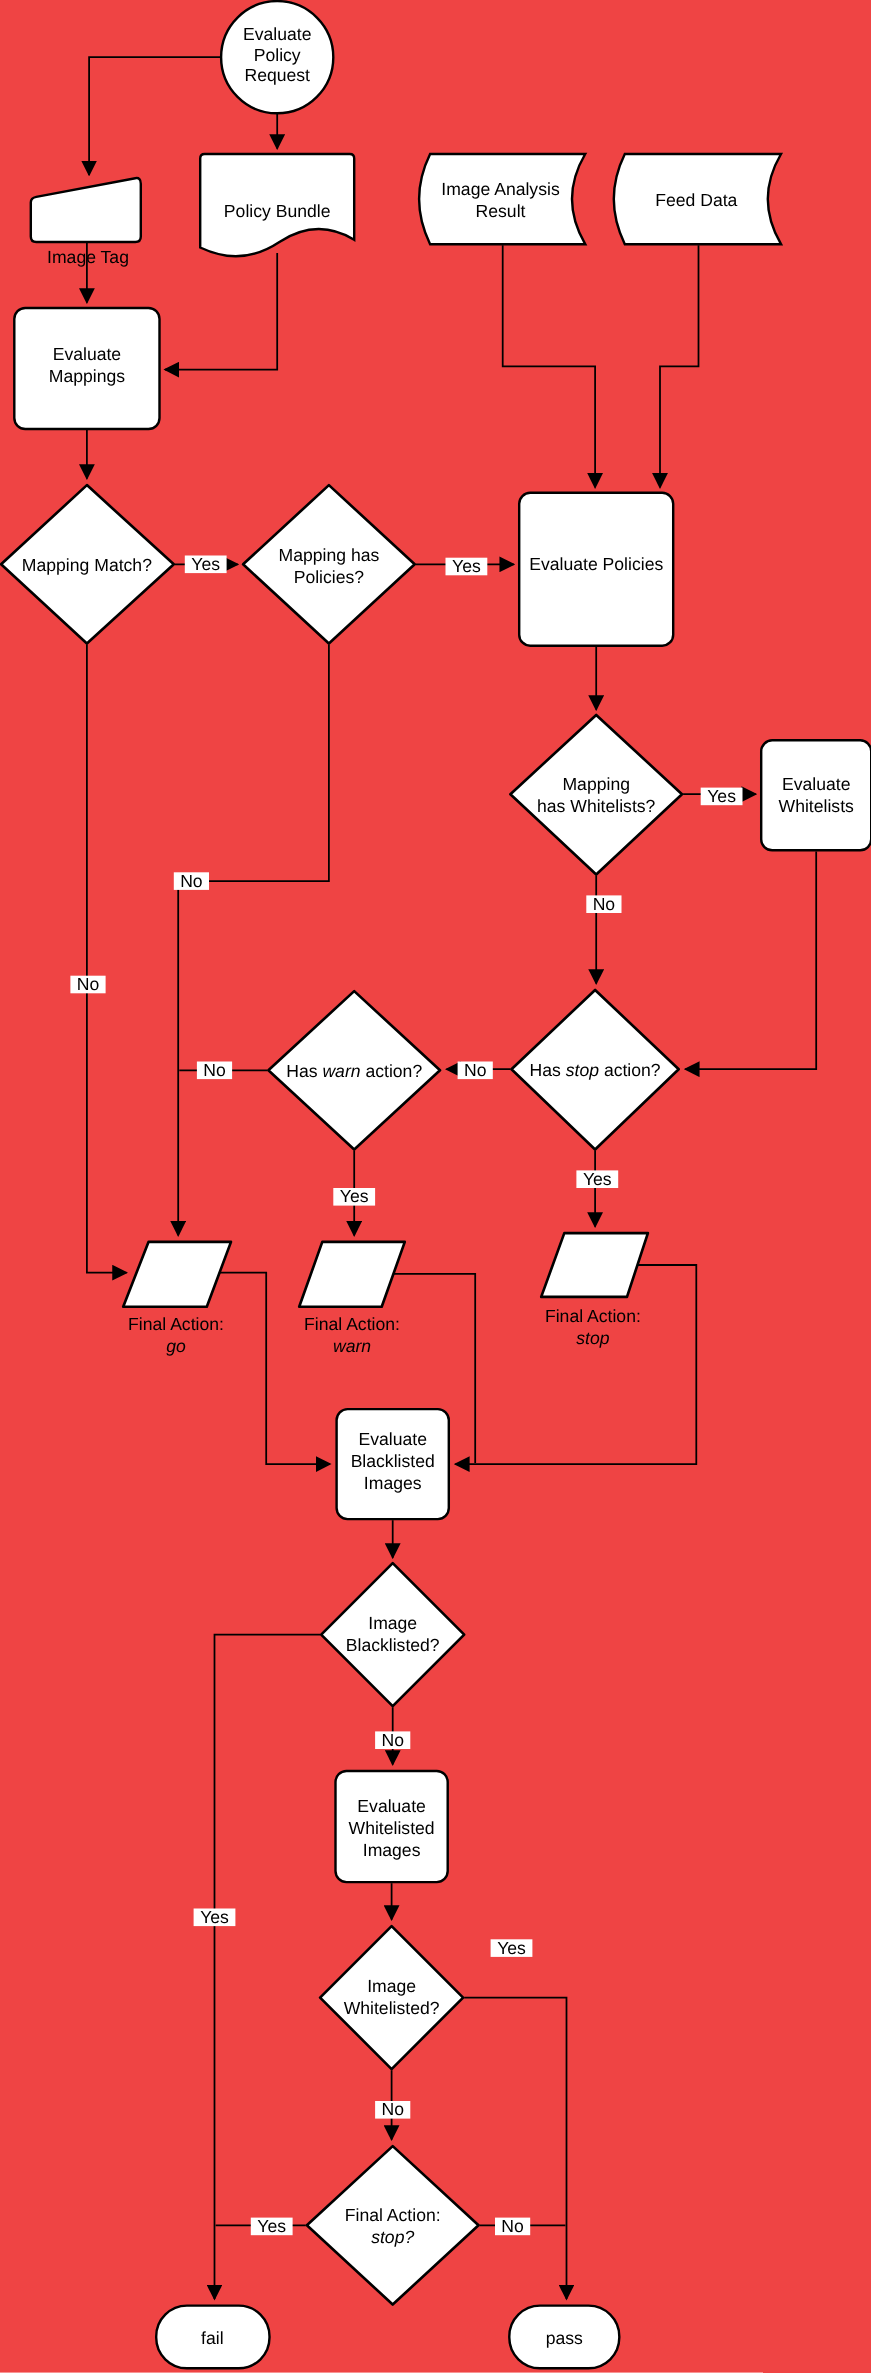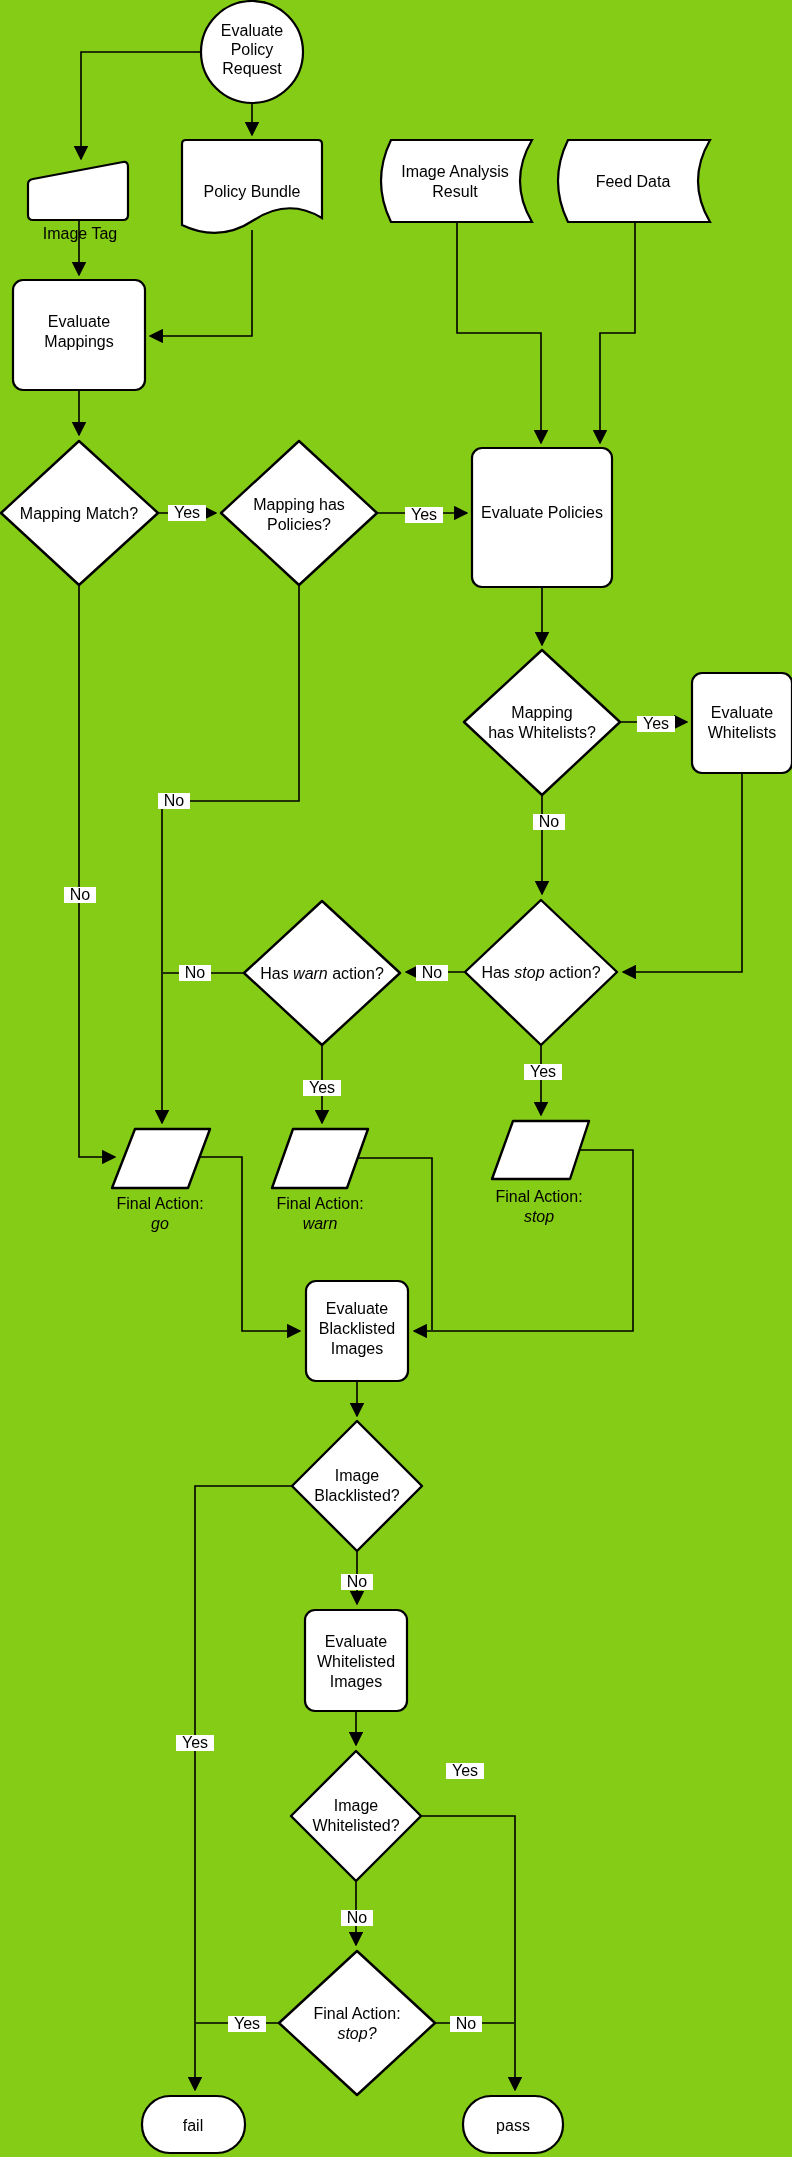--- a/index.html
+++ b/index.html
@@ -1,16 +1,16 @@
 <!DOCTYPE html>
 <html><head>
 <meta charset="utf-8">
 <style>
   html,body{margin:0;padding:0;background:#ffffff;}
-  .stage{width:792px;height:2157px;position:relative;background:#84cc16;}
+  .stage{width:792px;height:2157px;position:relative;background:#ef4444;}
   svg{display:block;}
   .shape{fill:#ffffff;stroke:#000000;stroke-width:2.2;}
   .diamond{fill:#ffffff;stroke:#000000;stroke-width:2.4;stroke-linejoin:round;}
   .para{fill:#ffffff;stroke:#000000;stroke-width:2.4;stroke-linejoin:round;}
   .edge{fill:none;stroke:#000000;stroke-width:1.6;}
   text{font-family:"Liberation Sans", sans-serif;font-size:16px;fill:#000000;text-anchor:middle;}
   .it{font-style:italic;}
   .lblbg{fill:#ffffff;}
 </style>
 </head>

